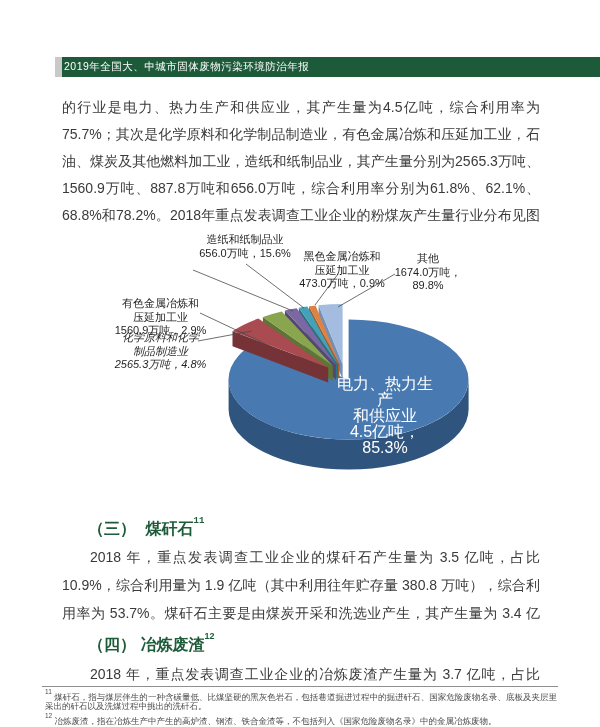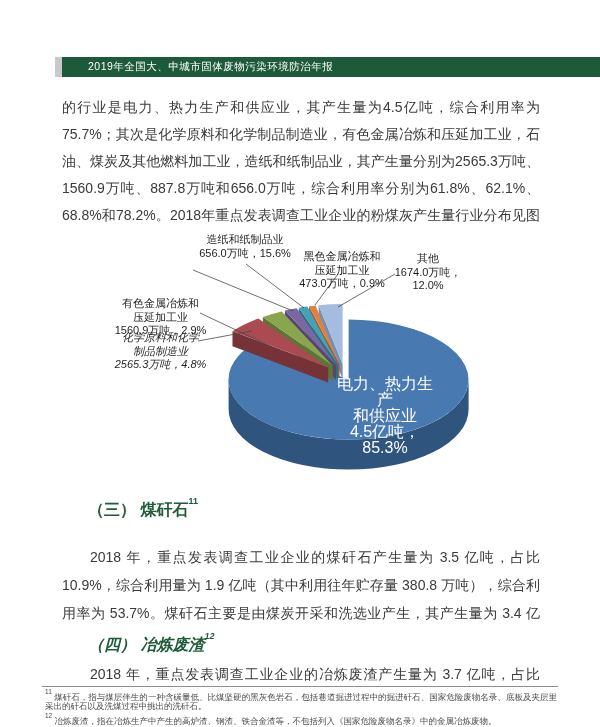--- a/index.html
+++ b/index.html
@@ -1,41 +1,41 @@
 <!DOCTYPE html>
 <html><head>
 <meta charset="utf-8">
 <style>
   html,body{margin:0;padding:0;background:#e9e9e9;}
   .page{position:relative;width:600px;height:727px;background:#ffffff;margin:0 auto;overflow:hidden;
         font-family:"Liberation Sans","DejaVu Sans",sans-serif;color:#3a3a3a;}
   
   .hdr-tab{position:absolute;left:55px;top:57px;width:7px;height:20px;background:#c9c9c9;}
   .hdr-bar{position:absolute;left:62px;top:57px;right:0;height:20px;background:#1d5a39;
-           display:flex;align-items:center;padding-left:26px;box-sizing:border-box;}
+           display:flex;align-items:center;padding-left:2px;box-sizing:border-box;}
   .hdr-bar span{color:#ffffff;font-size:10.5px;letter-spacing:0.5px;}
   
   .para{position:absolute;left:62px;width:478px;font-size:14px;line-height:27px;
         text-align:justify;color:#3a3a3a;margin:0;}
   .p1{top:94px;max-height:137px;overflow:hidden;}
   .p2{top:543px;line-height:28px;text-indent:2em;max-height:86px;overflow:hidden;}
   .p3{top:660px;line-height:28px;text-indent:2em;max-height:29px;overflow:hidden;}
   
   .chart{position:absolute;left:50px;top:228px;width:500px;height:250px;}
   .chart svg{position:absolute;left:0;top:0;}
   .plabel{position:absolute;font-size:11px;line-height:13.5px;text-align:center;
           white-space:pre-line;color:#1f1f1f;}
   .plabel.big{color:#ffffff;font-size:16px;line-height:16px;}
   .caption{position:absolute;left:0;top:478px;width:100%;text-align:center;
            font-size:13px;font-weight:600;color:#2e2e2e;margin:0;}
   
   .sec{position:absolute;left:88px;margin:0;font-size:16px;font-weight:bold;color:#1e5b39;}
   .sec sup{font-size:9px;position:relative;top:-5px;font-weight:bold;}
-  .sec1{top:500px;}
-  .sec2{top:635px;font-style:italic;}
+  .sec1{top:519px;font-family:Liberation Mono, monospace;}
+  .sec2{top:635px;}
   
   .fnrule{position:absolute;left:42px;top:686px;width:516px;border:none;
           border-top:1px solid #8f8f8f;margin:0;}
   .fnblock{position:absolute;left:45px;top:689px;width:512px;}
   .fn{margin:0 0 1px 0;font-size:8.5px;line-height:9.5px;color:#4a4a4a;text-align:justify;}
   .fn sup{font-size:6.5px;position:relative;top:-2px;}
 </style>
 </head>
 <body>
 
@@ -74,21 +74,21 @@
         <line x1="150" y1="85" x2="220" y2="118"></line>
         <line x1="148" y1="113" x2="202" y2="103"></line>
       </g>
     </svg>
     <div class="plabel" style="left:145px;top:5px;width:100px;">造纸和纸制品业
 656.0万吨，15.6%</div>
     <div class="plabel" style="left:242px;top:22px;width:100px;text-align:center;">黑色金属冶炼和
 压延加工业
 473.0万吨，0.9%</div>
     <div class="plabel" style="left:330px;top:24px;width:96px;">其他
-1674.0万吨，12.0%</div>
+1674.0万吨，89.8%</div>
     <div class="plabel" style="left:58px;top:69px;width:105px;">有色金属冶炼和
 压延加工业
 1560.9万吨，2.9%</div>
     <div class="plabel" style="left:58px;top:103px;width:105px;font-style:italic;">化学原料和化学
 制品制造业
 2565.3万吨，4.8%</div>
     <div class="plabel big" style="left:280px;top:148px;width:110px;">电力、热力生产
 和供应业
 4.5亿吨，85.3%</div>
   </div>

